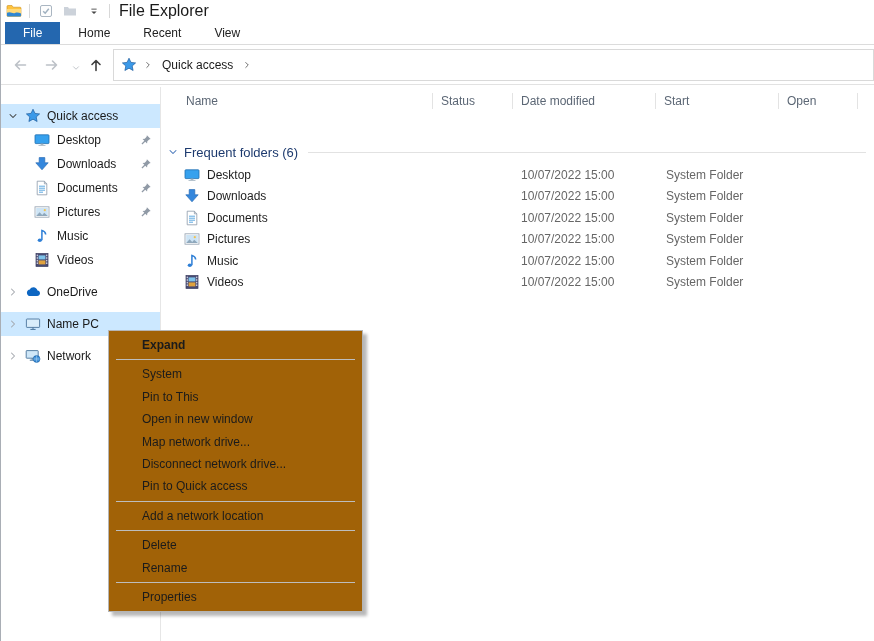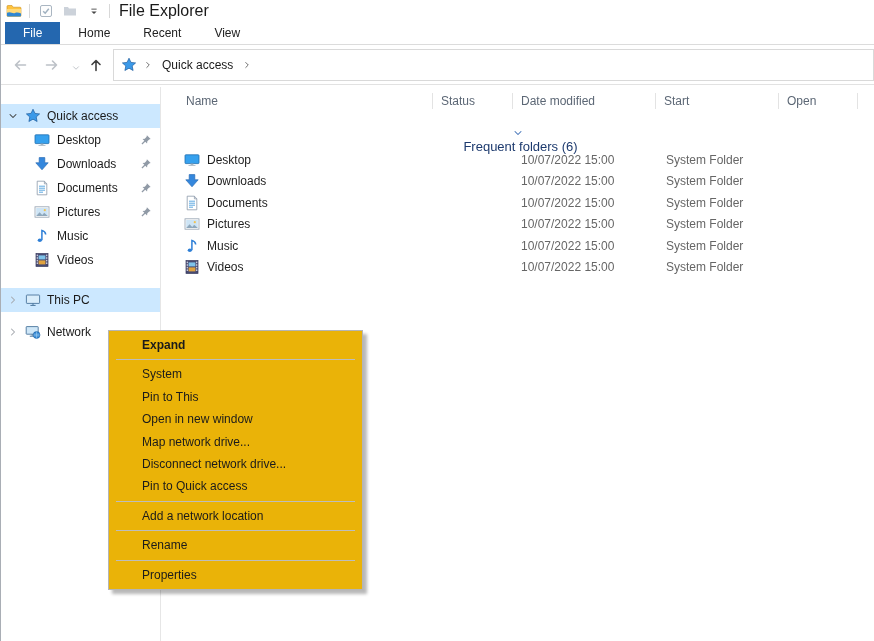--- a/index.html
+++ b/index.html
@@ -57,36 +57,36 @@
   .content { flex: 1; position: relative; }
   .cols { display: flex; height: 28px; align-items: center; color: #5c6775; }
   .col { position: relative; height: 100%; display: flex; align-items: center; padding-left: 8px; }
   .col::after { content:""; position: absolute; right: 0; top: 6px; bottom: 6px; width: 1px; background: #e3e3e3; }
   .col-name { width: 272px; padding-left: 25px; }
   .col-status { width: 80px; }
   .col-date { width: 143px; text-align: center; }
   .col-type { width: 123px; }
   .col-size { width: 79px; }
 
-  .group-hdr { display: flex; align-items: center; height: 20px; margin: 12px 0 2px 0; padding-left: 6px; flex-direction: column; }
+  .group-hdr { display: flex; align-items: center; height: 20px; margin: 27px 0 2px 0; padding-left: 6px; }
   .group-hdr .g-chev { color: #4273b8; margin-right: 5px; display:flex; }
   .group-hdr .g-label { color: #1d3a6e; font-size: 13px; white-space: nowrap; }
   .group-hdr .g-line { flex: 1; border-top: 1px solid #e2e2e2; margin-left: 10px; margin-right: 8px; }
   .group-hdr.second { margin-top: 6px; }
 
   .row { display: flex; align-items: center; height: 21.5px; }
   .cell { overflow: hidden; white-space: nowrap; }
   .cell-name { width: 272px; display: flex; align-items: center; gap: 7px; padding-left: 23px; color: #1e1e1e; }
   .cell-status { width: 80px; padding-left: 8px; }
   .cell-date { width: 143px; padding-left: 8px; color: #666; }
   .cell-type { width: 123px; padding-left: 10px; color: #666; }
   .cell-size { width: 79px; padding-left: 8px; color: #666; }
 
   
-  .menu { position: absolute; left: 107px; top: 330px; width: 255px; background: #eab308;
+  .menu { position: absolute; left: 107px; top: 330px; width: 255px; background: #a16207;
     border: 1px solid #b5b5b5; box-shadow: 4px 4px 3px rgba(0,0,0,0.28); padding: 3px 0; z-index: 20; }
   .mi { height: 22.4px; line-height: 22.4px; padding-left: 33px; color: #1b1b1b; cursor: default; }
   .mi.bold { font-weight: bold; }
   .msep { height: 1px; background: #bdbdbd; margin: 3px 7px; }
 </style>
 </head>
 <body>
 
 <svg width="0" height="0" style="position:absolute" aria-hidden="true">
   <defs>
@@ -305,31 +305,42 @@
           </svg>
         <span class="s-label-child">Music</span>
       </div>
       <div class="s-row">
         <svg class="ic16 s-icon-child">
             <use href="#sym-videos"></use>
           </svg>
         <span class="s-label-child">Videos</span>
       </div>
       <div class="s-gap"></div>
+      <div class="s-row">
+        <span class="s-chev dim">
+            <svg class="ic12">
+              <use href="#sym-chev-right"></use>
+            </svg>
+          </span>
+        <svg class="ic16 s-icon-root">
+            <use href="#sym-onedrive"></use>
+          </svg>
+        <span class="s-label-root">OneDrive</span>
+      </div>
       <div class="s-gap"></div>
       <div class="s-row selected">
         <span class="s-chev dim">
             <svg class="ic12">
               <use href="#sym-chev-right"></use>
             </svg>
           </span>
         <svg class="ic16 s-icon-root">
             <use href="#sym-this-pc"></use>
           </svg>
-        <span class="s-label-root">This PC</span>
+        <span class="s-label-root">Name PC</span>
       </div>
       <div class="s-gap"></div>
       <div class="s-row">
         <span class="s-chev dim">
             <svg class="ic12">
               <use href="#sym-chev-right"></use>
             </svg>
           </span>
         <svg class="ic16 s-icon-root">
             <use href="#sym-network"></use>
@@ -438,18 +449,19 @@
     <div class="msep"></div>
     <div class="mi">System</div>
     <div class="mi">Pin to This</div>
     <div class="mi">Open in new window</div>
     <div class="mi">Map network drive...</div>
     <div class="mi">Disconnect network drive...</div>
     <div class="mi">Pin to Quick access</div>
     <div class="msep"></div>
     <div class="mi">Add a network location</div>
     <div class="msep"></div>
+    <div class="mi">Delete</div>
     <div class="mi">Rename</div>
     <div class="msep"></div>
     <div class="mi">Properties</div>
   </div>
 
 </div>
 
 </body></html>

